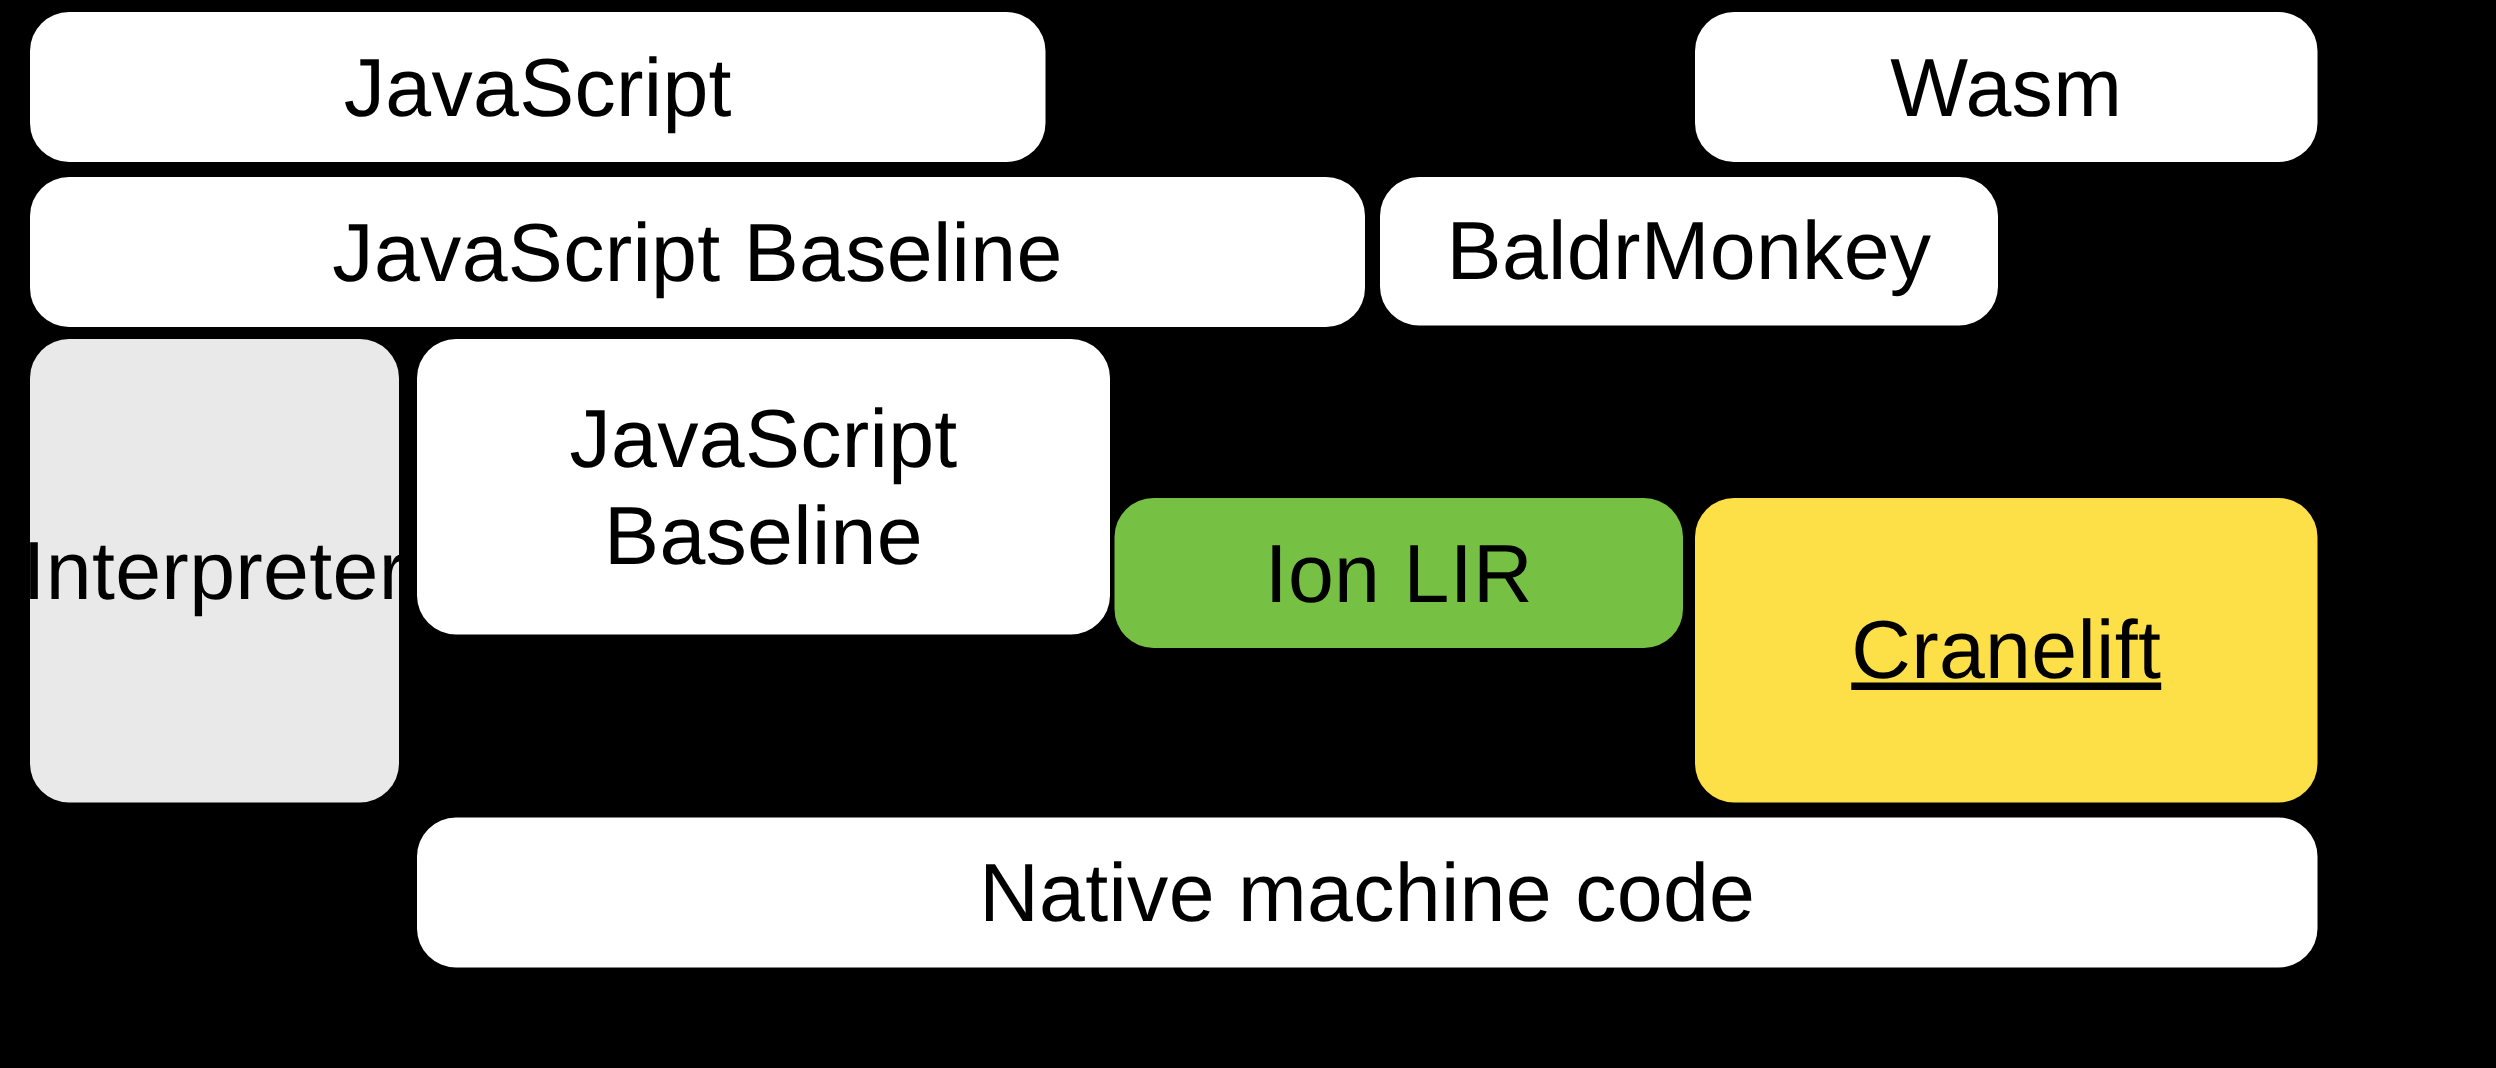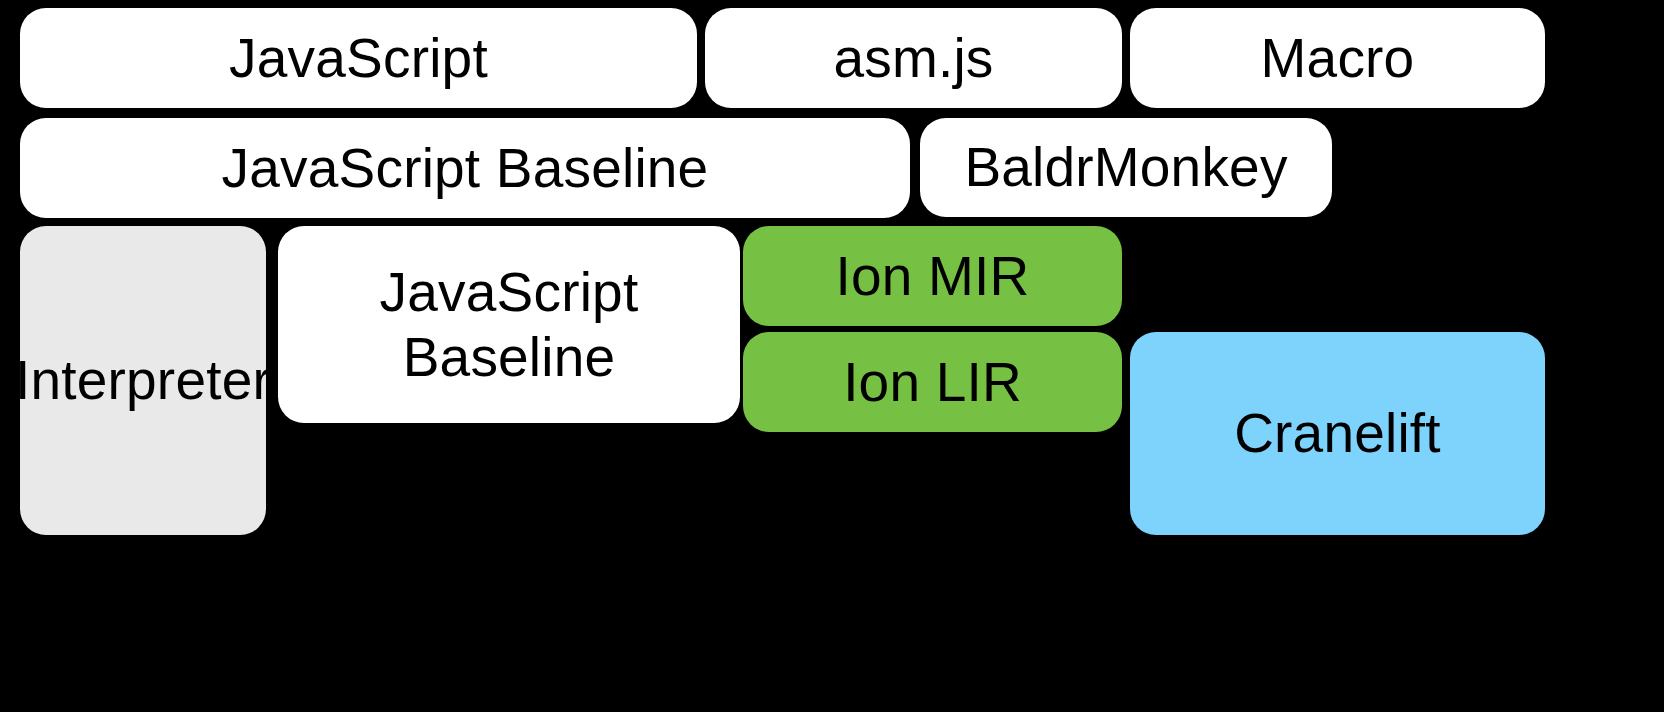--- a/index.html
+++ b/index.html
@@ -29,21 +29,21 @@
     font-size: 55px;
     font-weight: 400;
     line-height: 1.18;
     letter-spacing: 0.2px;
     white-space: pre-line;
     user-select: none;
   }
   .fill-white { background: #ffffff; }
   .fill-gray  { background: #e9e9e9; }
   .fill-green { background: #76c043; }
-  .fill-pink  { background: #7dd3fc; }
+  .fill-pink  { background: #fde047; text-decoration: underline; }
 
   
   .b-javascript   { left: 20px;   top: 8px;   width: 677px; height: 100px; }
   .b-asmjs        { left: 705px;  top: 8px;   width: 417px; height: 100px; }
   .b-wasm         { left: 1130px; top: 8px;   width: 415px; height: 100px; }
 
   
   .b-bytecode     { left: 20px;   top: 118px; width: 890px; height: 100px; }
   .b-baldrmonkey  { left: 920px;  top: 118px; width: 412px; height: 99px; }
 
@@ -58,34 +58,33 @@
   
   .b-native       { left: 278px;  top: 545px; width: 1267px; height: 100px; }
 </style>
 </head>
 <body>
 
 <div id="stage">
 
   <div class="box fill-white b-javascript">JavaScript</div>
 
-  <div class="box fill-white b-asmjs">asm.js</div>
 
-  <div class="box fill-white b-wasm">Macro</div>
+  <div class="box fill-white b-wasm">Wasm</div>
 
   <div class="box fill-white b-bytecode">JavaScript Baseline</div>
 
   <div class="box fill-white b-baldrmonkey">BaldrMonkey</div>
 
   <div class="box fill-gray b-interpreter">Interpreter</div>
 
   <div class="box fill-white b-baseline">JavaScript
 Baseline</div>
 
-  <div class="box fill-green b-ionmir">Ion MIR</div>
 
   <div class="box fill-green b-ionlir">Ion LIR</div>
 
 
   <div class="box fill-pink b-cranelift">Cranelift</div>
 
+  <div class="box fill-white b-native">Native machine code</div>
 
 </div>
 
 </body></html>

